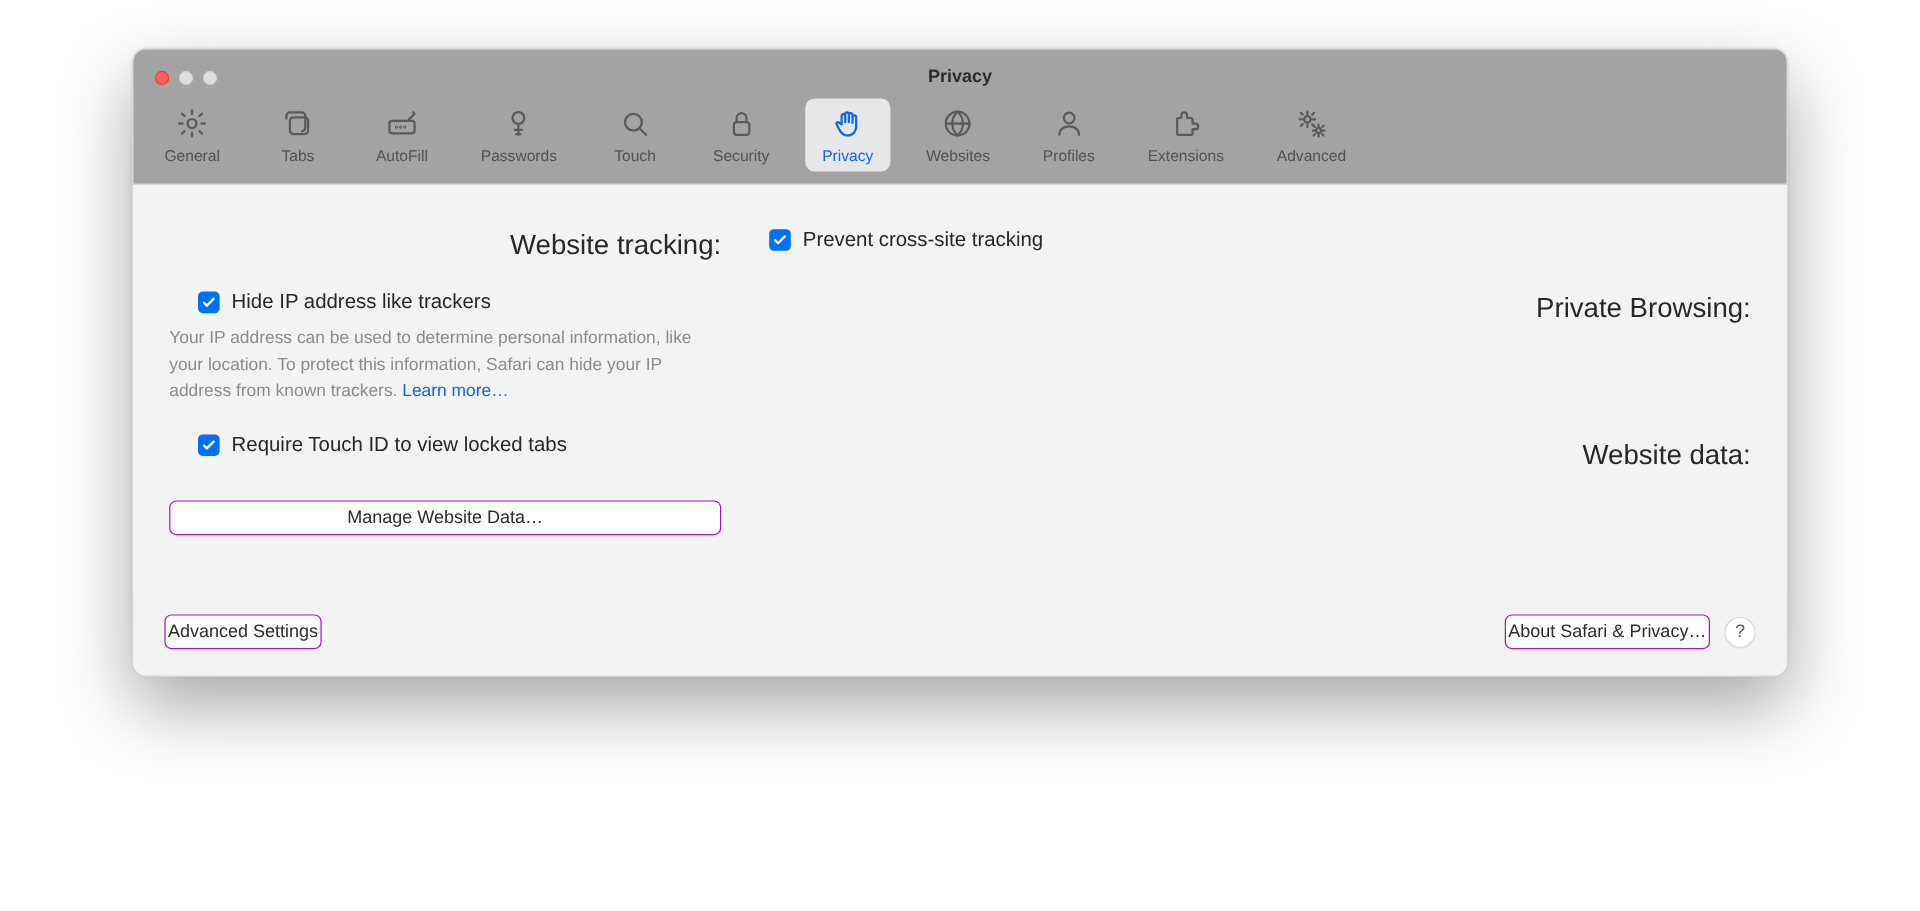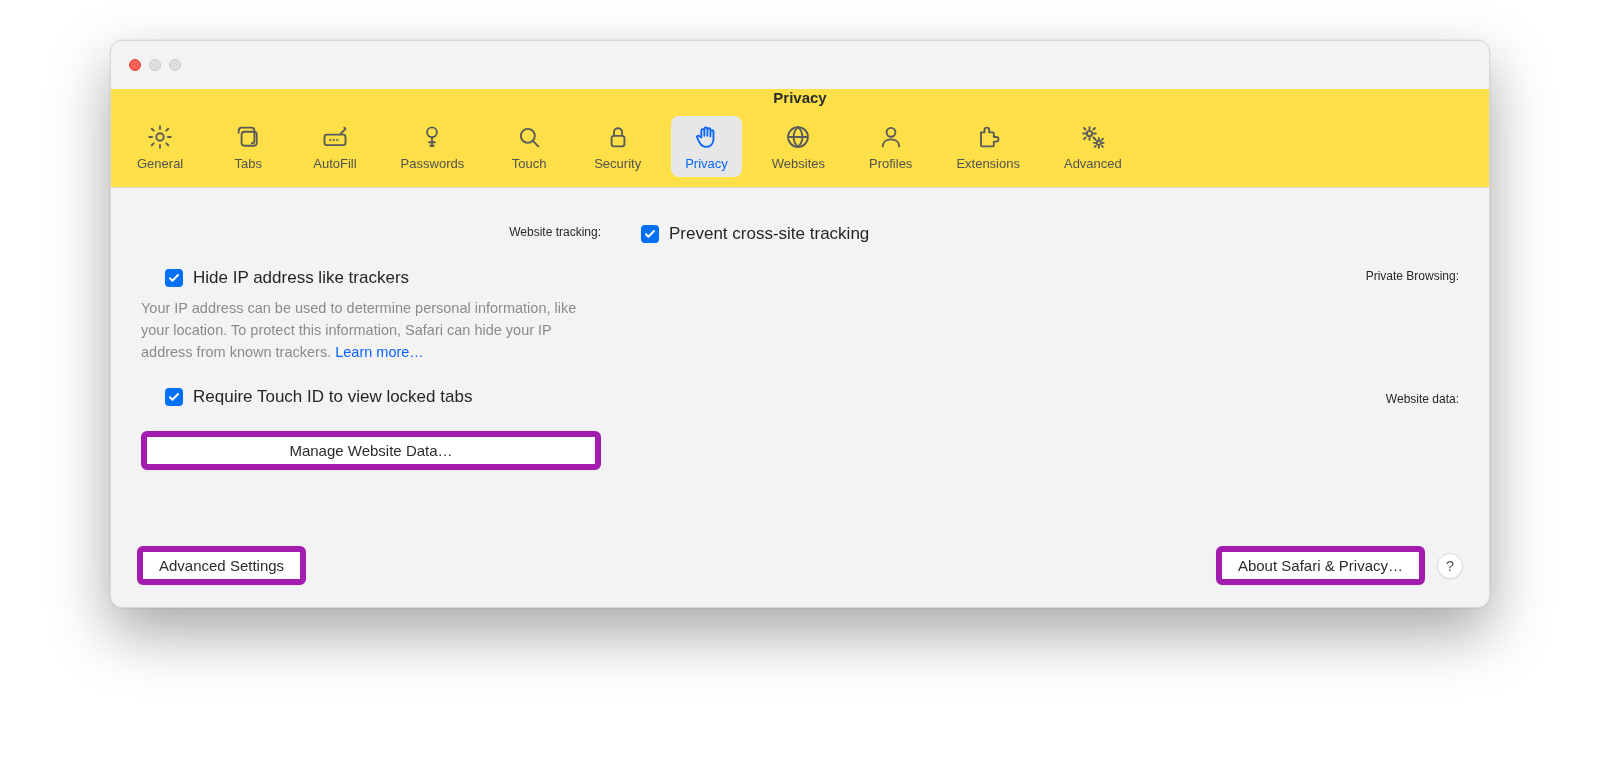--- a/index.html
+++ b/index.html
@@ -14,24 +14,23 @@
     }
     .window {
       width: 1380px;
       background: #f3f3f3;
       border: 1px solid #d9d9d9;
       border-radius: 12px;
       box-shadow: 0 25px 60px rgba(0,0,0,0.35), 0 0 0 1px rgba(0,0,0,0.04);
       overflow: hidden;
     }
     .titlebar {
-      background: #fde047;
-      padding-top: 0;
+      background: #a3a3a3;
+      padding-top: 14px;
       border-bottom: 1px solid #dcdcdc;
-      margin-top: 48px;
     }
     .traffic-lights {
       position: absolute;
       display: flex;
       gap: 8px;
       padding-left: 18px;
       padding-top: 0;
     }
     .window { position: relative; }
     .traffic-lights { top: 18px; }
@@ -87,21 +86,21 @@
     }
     .form-grid {
       display: grid;
       grid-template-columns: 460px 1fr;
       column-gap: 16px;
       row-gap: 24px;
       align-items: start;
     }
     .row-label {
       text-align: right;
-      font-size: 12px;
+      font-size: 23px;
       color: #282828;
       padding-top: 1px;
     }
     .row-control {
       display: flex;
       flex-direction: column;
       gap: 6px;
       max-width: 620px;
     }
     .check-line {
@@ -131,23 +130,23 @@
       line-height: 1.5;
       padding-top: 4px;
       max-width: 580px;
     }
     .link {
       color: #0a66ff;
       cursor: pointer;
     }
     .mac-button {
       background: #ffffff;
-      border: 6px solid #a21caf;
+      border: 1px solid #a21caf;
       border-radius: 6px;
-      padding: 5px 16px;
+      padding: 5px 2px;
       font-size: 15px;
       color: #2c2c2c;
       box-shadow: 0 1px 1px rgba(0,0,0,0.04);
       cursor: default;
       font-family: inherit;
       display: inline-block;
     }
     .footer {
       display: flex;
       justify-content: space-between;

